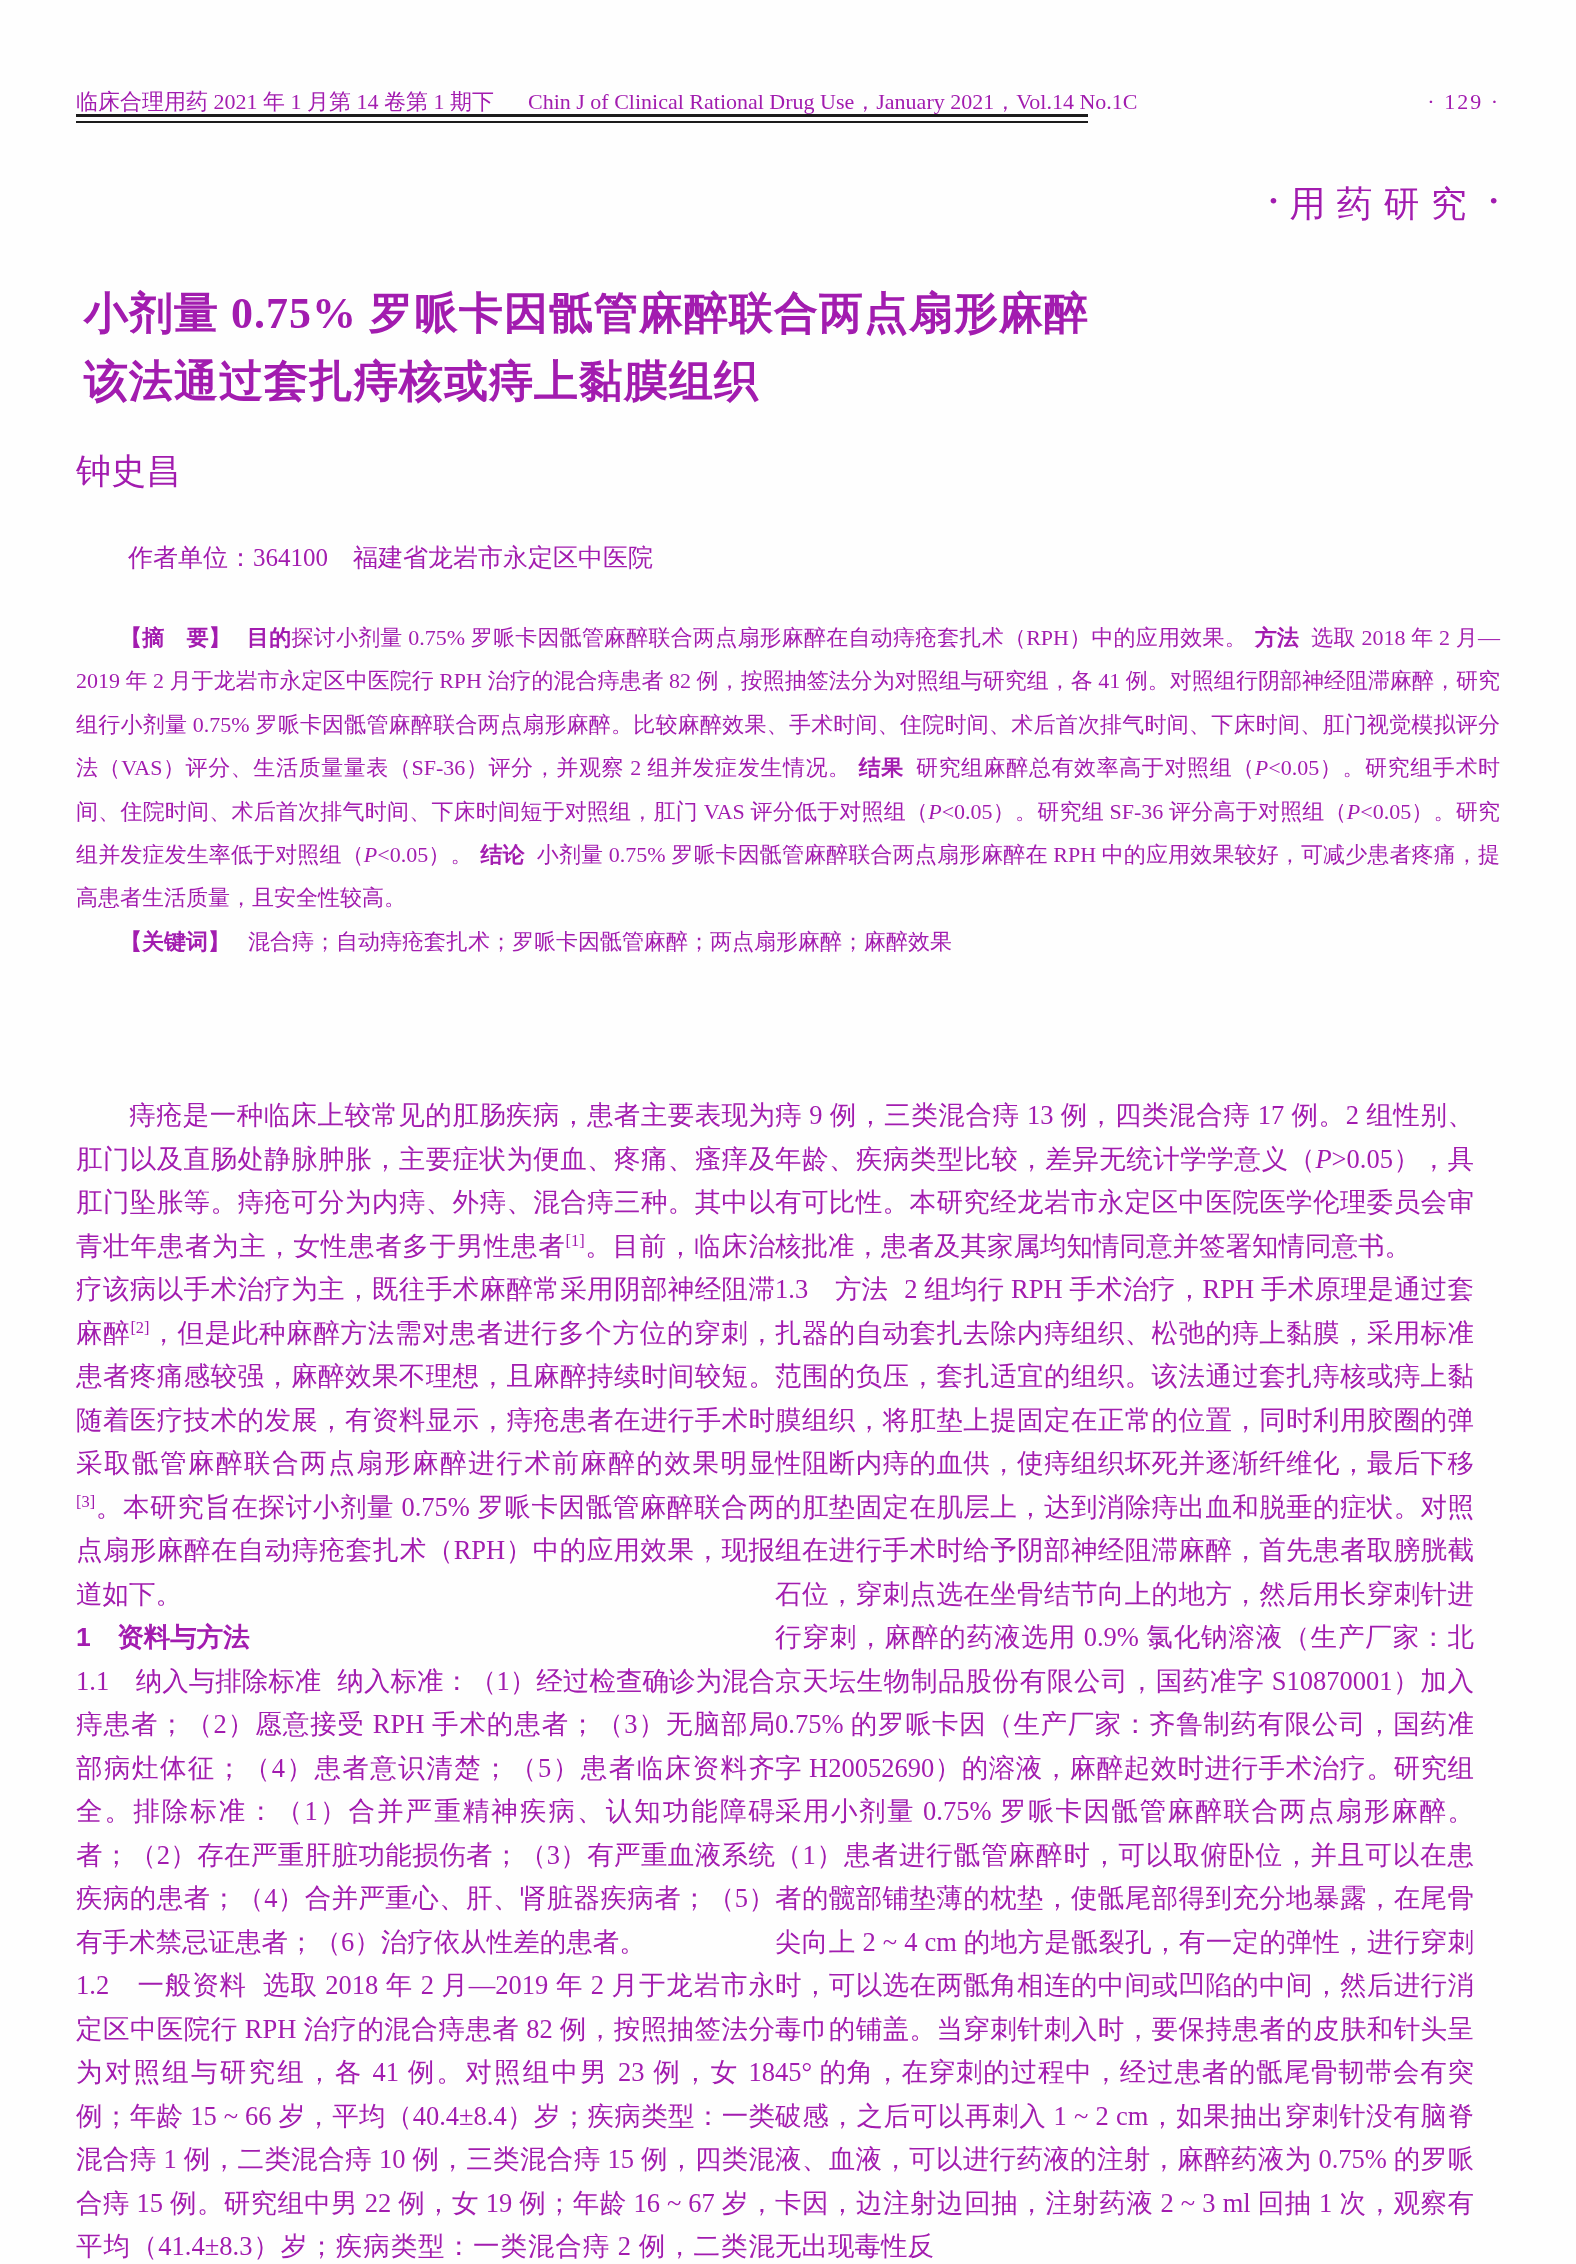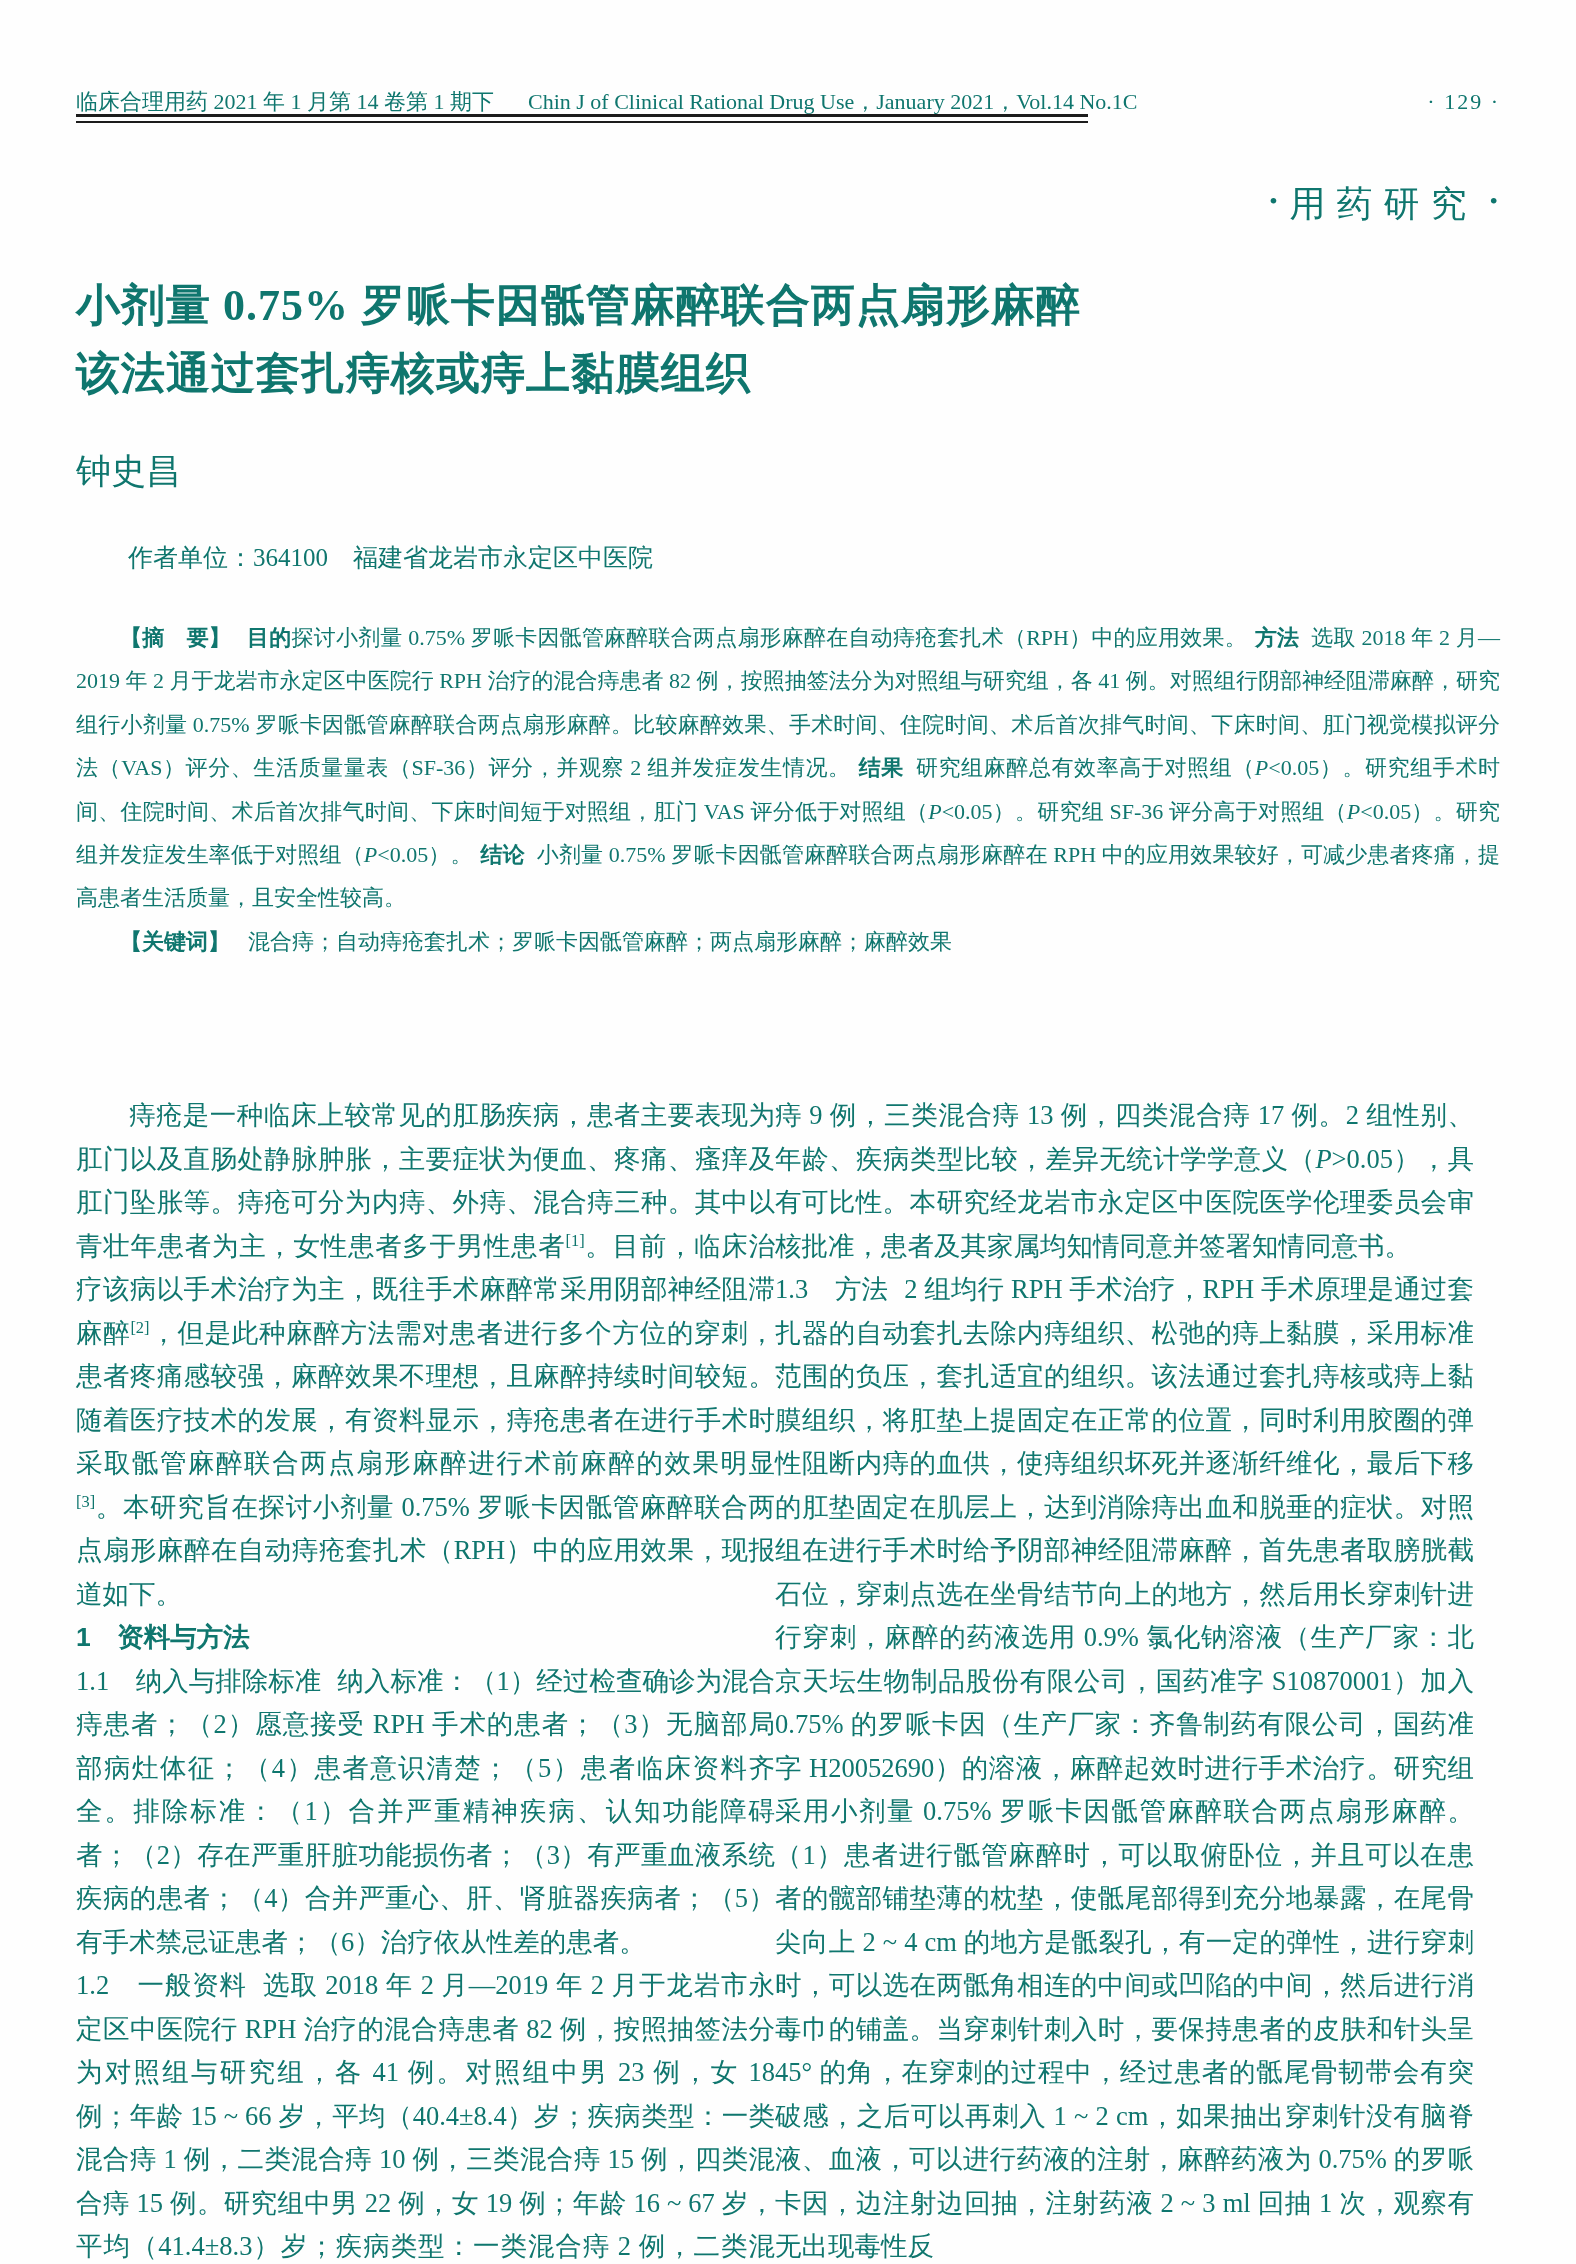--- a/index.html
+++ b/index.html
@@ -1,20 +1,20 @@
 <!DOCTYPE html>
 <html><head>
 <meta charset="utf-8">
 <style>
   html,body { margin:0; padding:0; background:#ffffff; }
   .page {
     position:relative; width:1576px; height:2264px;
     background:#fefefe; overflow:hidden;
     font-family:"Liberation Serif","DejaVu Serif",serif;
-    color:#0f766e;
+    color:#a21caf;
   }
   
   .header-row {
     position:absolute; top:88px; left:76px; right:76px;
     display:flex; justify-content:space-between; align-items:baseline;
     font-size:22px; line-height:28px; white-space:nowrap;
   }
   .journal-cn { margin-right:34px; }
   .header-rule {
     position:absolute; top:114px; left:76px; width:1012px; height:4px;
@@ -77,21 +77,21 @@
       <span class="journal-cn">临床合理用药 2021 年 1 月第 14 卷第 1 期下</span><span>Chin J of Clinical Rational Drug Use，January 2021，Vol.14 No.1C</span>
     </span>
     <span class="page-number">· 129 ·</span>
   </div>
   <div class="header-rule"></div>
 
   <div class="section-marker">
     <span class="dot dot-l">•</span><span>用药研究</span><span class="dot dot-r">•</span>
   </div>
 
-  <h1 class="article-title" style="margin:0;">
+  <h1 class="article-title" style="margin:8px;">
     <span style="display:block;">小剂量 0.75% 罗哌卡因骶管麻醉联合两点扇形麻醉</span>
     <span style="display:block;">该法通过套扎痔核或痔上黏膜组织</span>
   </h1>
 
   <div class="author-name">钟史昌</div>
   <div class="author-affiliation">作者单位：364100　福建省龙岩市永定区中医院</div>
 
   <div class="abstract-block">
     <p class="indent2">
       <b class="blk abs-label">【摘　要】</b><b class="blk">目的</b><span class="seg-label" style="margin:0;"></span><span>探讨小剂量 0.75% 罗哌卡因骶管麻醉联合两点扇形麻醉在自动痔疮套扎术（RPH）中的应用效果。</span><b class="blk seg-label">方法</b><span>选取 2018 年 2 月—2019 年 2 月于龙岩市永定区中医院行 RPH 治疗的混合痔患者 82 例，按照抽签法分为对照组与研究组，各 41 例。对照组行阴部神经阻滞麻醉，研究组行小剂量 0.75% 罗哌卡因骶管麻醉联合两点扇形麻醉。比较麻醉效果、手术时间、住院时间、术后首次排气时间、下床时间、肛门视觉模拟评分法（VAS）评分、生活质量量表（SF-36）评分，并观察 2 组并发症发生情况。</span><b class="blk seg-label">结果</b><span>研究组麻醉总有效率高于对照组（<i>P</i>&lt;0.05）。研究组手术时间、住院时间、术后首次排气时间、下床时间短于对照组，肛门 VAS 评分低于对照组（<i>P</i>&lt;0.05）。研究组 SF-36 评分高于对照组（<i>P</i>&lt;0.05）。研究组并发症发生率低于对照组（<i>P</i>&lt;0.05）。</span><b class="blk seg-label">结论</b><span>小剂量 0.75% 罗哌卡因骶管麻醉联合两点扇形麻醉在 RPH 中的应用效果较好，可减少患者疼痛，提高患者生活质量，且安全性较高。</span>

